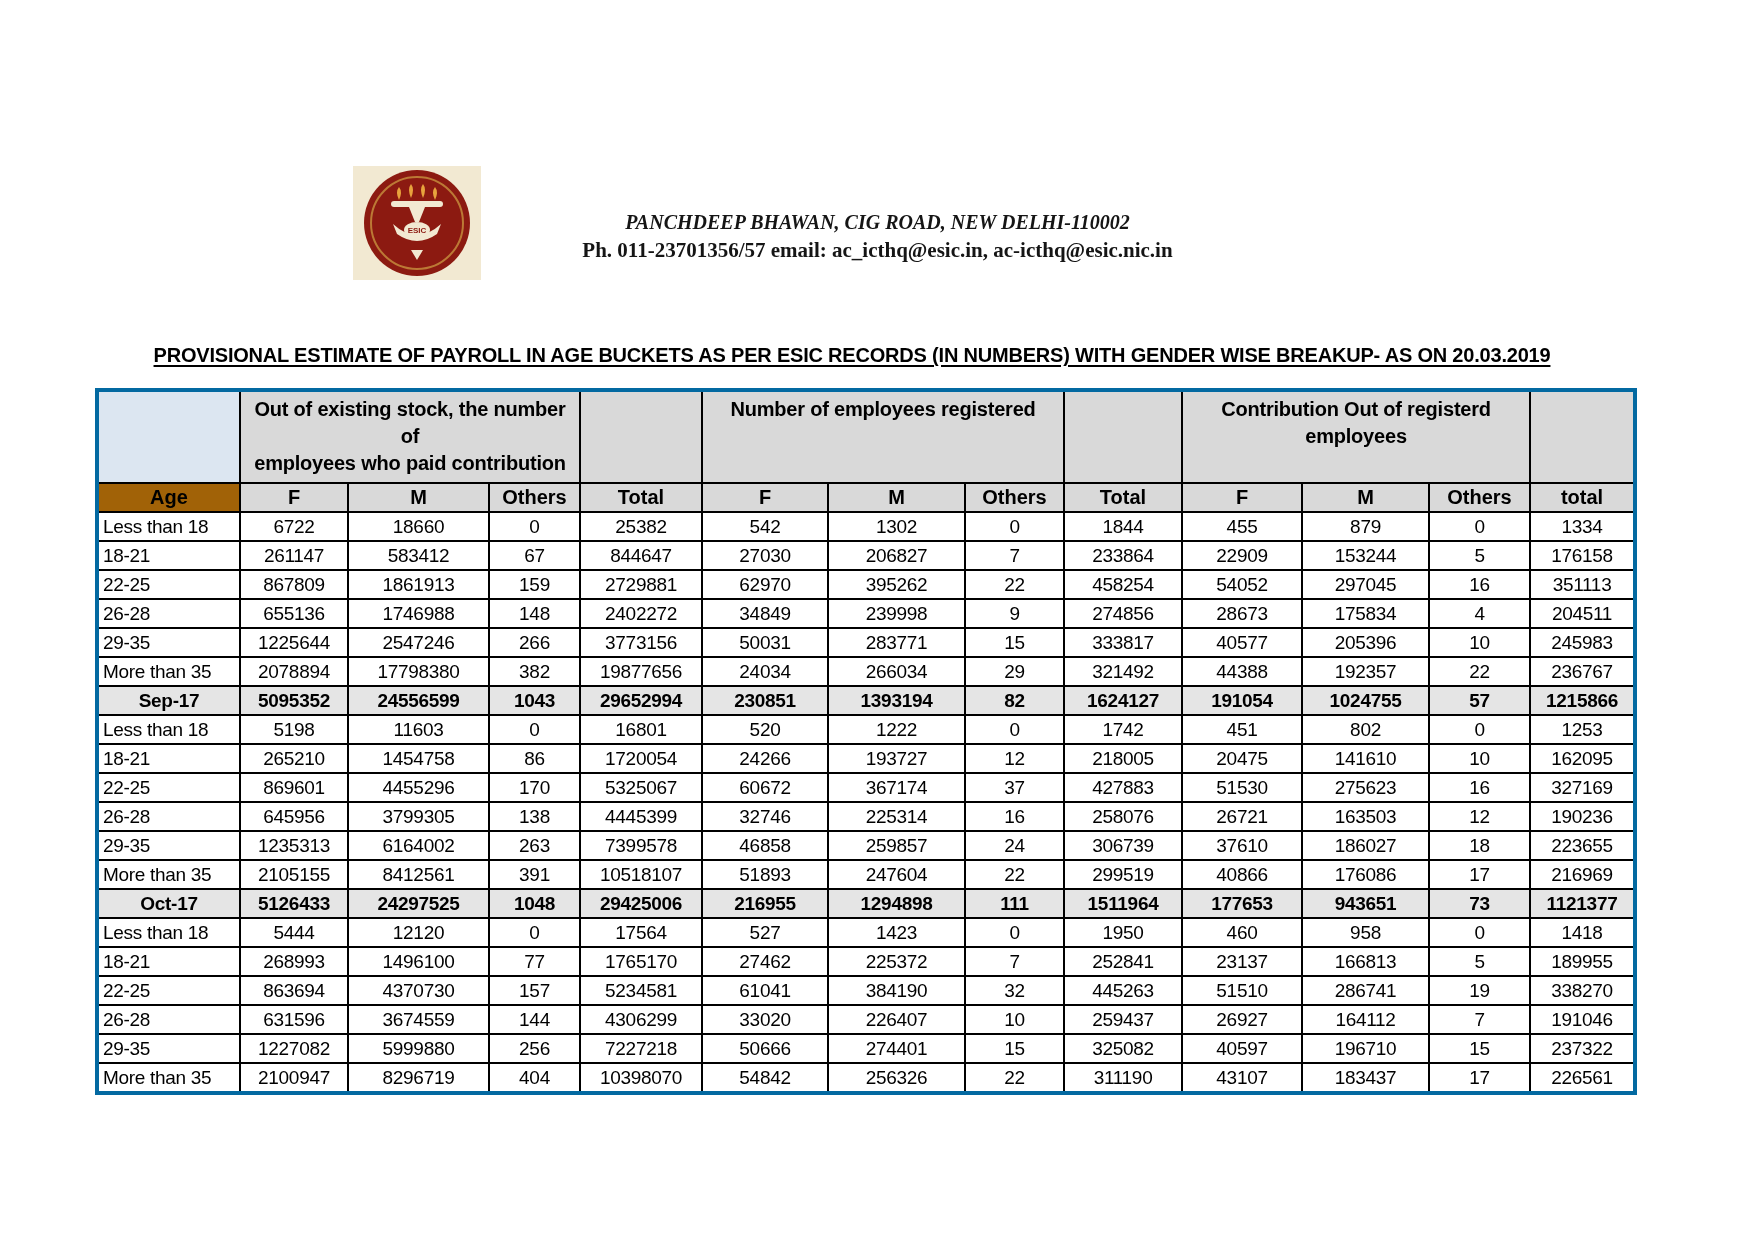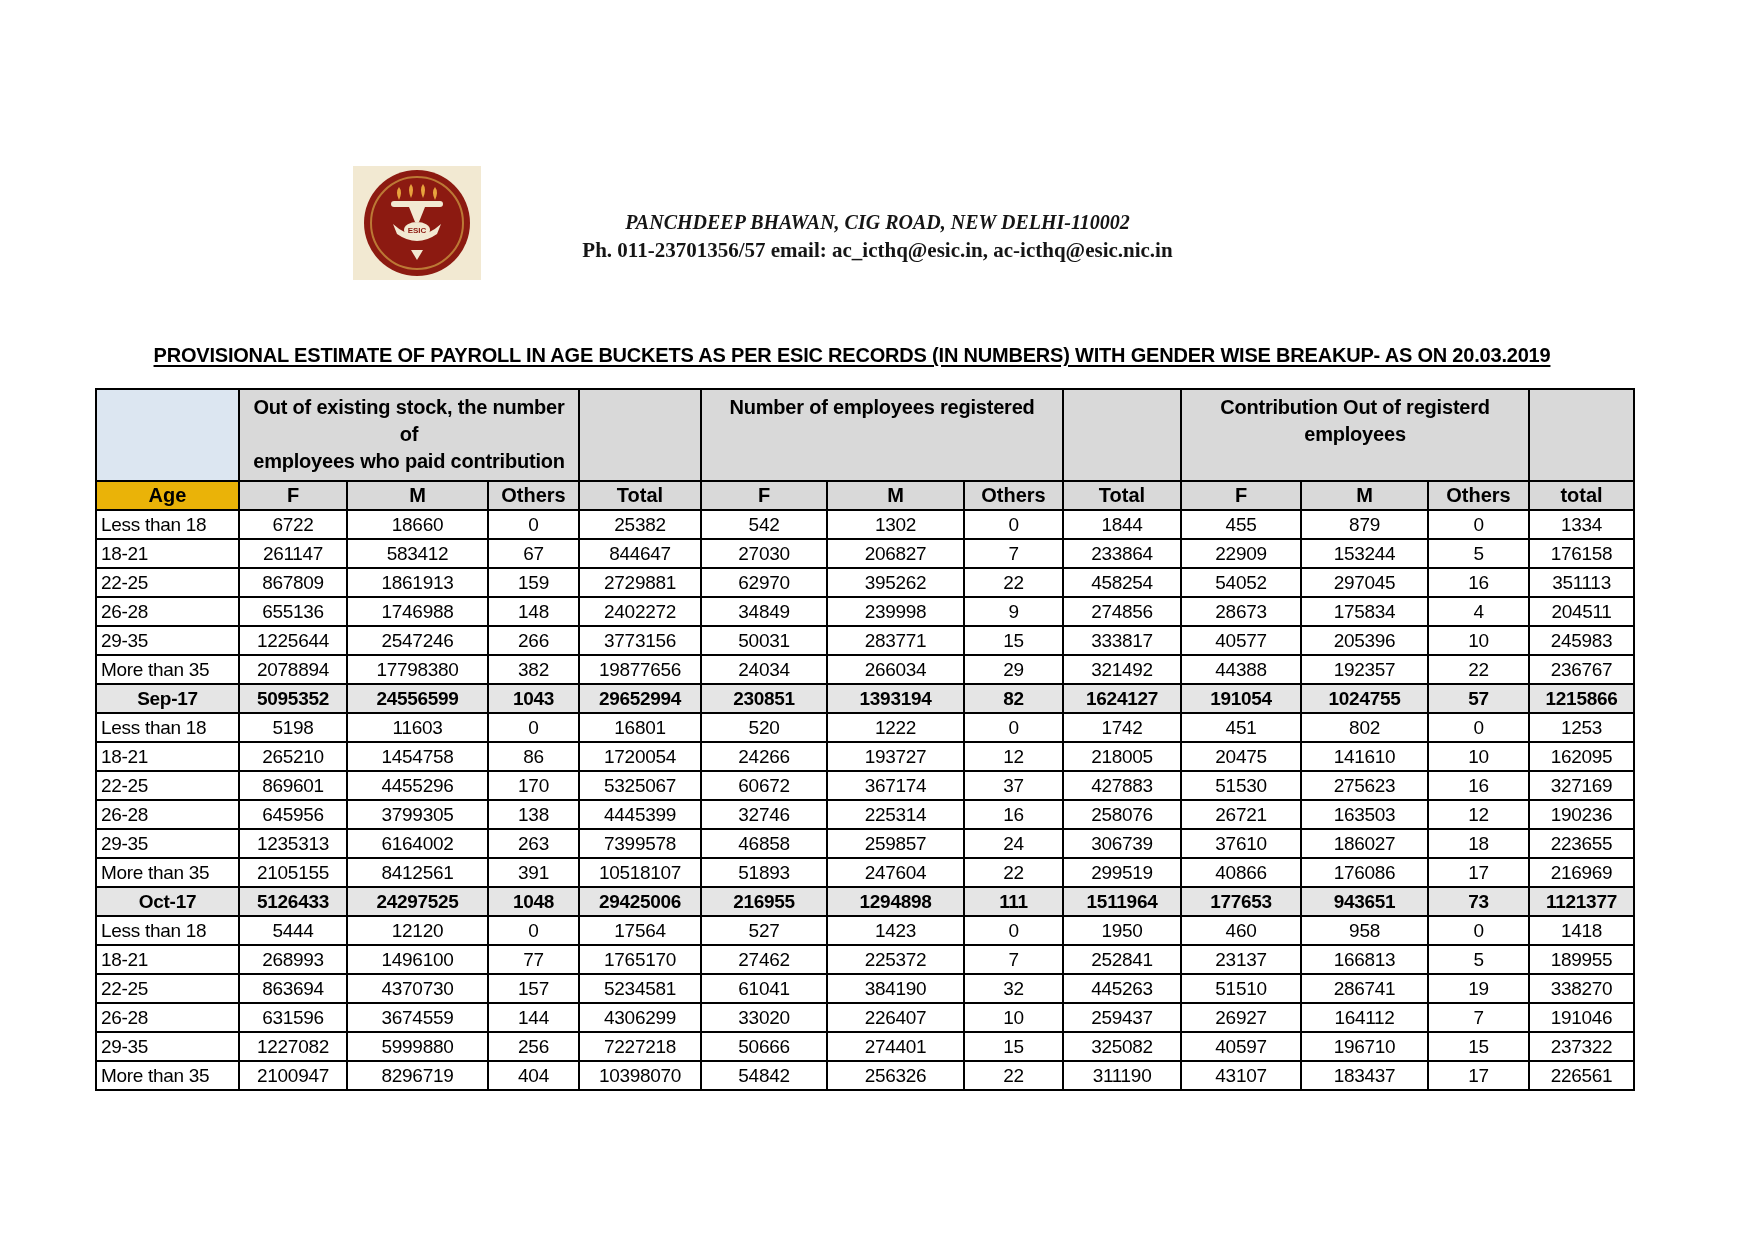--- a/index.html
+++ b/index.html
@@ -21,31 +21,31 @@
     position:absolute;left:83px;top:344px;width:1538px;text-align:center;
     font-size:20px;font-weight:bold;text-decoration:underline;
     text-underline-offset:3px;letter-spacing:-0.2px;
   }
   
   table.payroll{
     position:absolute;left:95px;top:388px;width:1538px;
     border-collapse:collapse;table-layout:fixed;
     font-family:"Liberation Sans",sans-serif;
   }
-  table.payroll{border:1px solid #0369a1;}
+  table.payroll{border:4px solid #0369a1;}
   .payroll th,.payroll td{border:2px solid #000;overflow:hidden;padding:0;}
   tr.group-row th{height:86px;vertical-align:top;padding-top:4px;}
   th.group{
     background:#d9d9d9;font-size:20px;font-weight:bold;
     white-space:pre-line;line-height:27px;letter-spacing:-0.2px;
   }
   th.corner{background:#dce6f1;}
   tr.colhead-row th{height:27px;vertical-align:middle;}
   th.col-h{background:#d9d9d9;font-size:20px;font-weight:bold;text-align:center;}
-  th.age-h{background:#eab308;font-size:20px;font-weight:bold;text-align:center;}
+  th.age-h{background:#a16207;font-size:20px;font-weight:bold;text-align:center;}
   .payroll tbody td{height:27px;font-size:19px;background:#fff;vertical-align:middle;}
   td.num{text-align:center;letter-spacing:-0.3px;}
   td.lbl{text-align:left;padding-left:4px;letter-spacing:-0.3px;}
   td.lbl.c{text-align:center;font-weight:bold;padding-left:0;}
   tr.hl td{background:#e5e5e5;font-weight:bold;}
 </style>
 </head>
 <body>
 
 <div class="logo">

